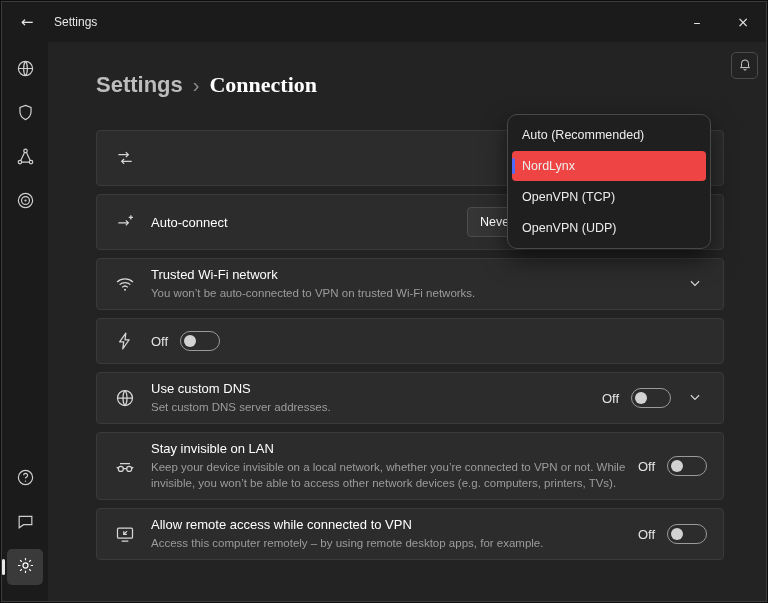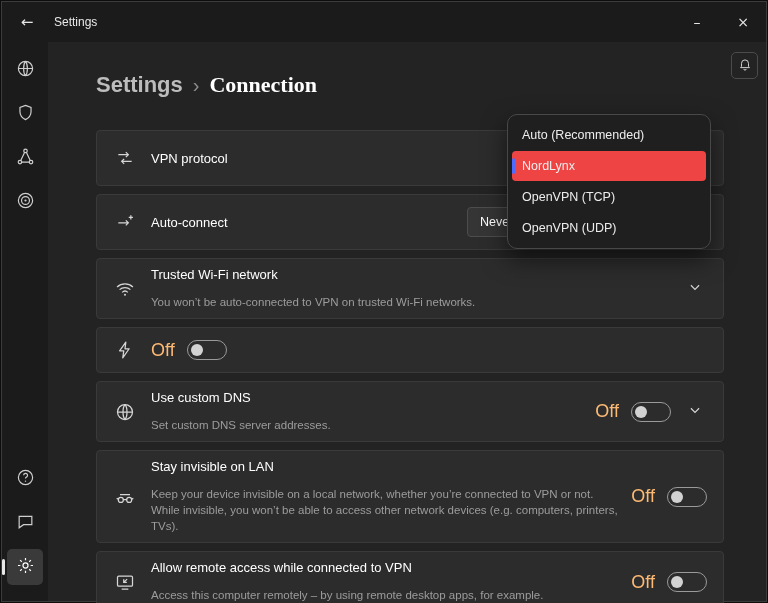--- a/index.html
+++ b/index.html
@@ -92,23 +92,23 @@
     min-height:46px;
   }
   .row.tall { min-height:56px; }
   .row-icon {
     flex:0 0 20px; width:20px; height:20px;
     color:#d6d6d6; margin:0 16px 0 2px;
   }
   .row-icon svg { width:20px; height:20px; display:block; }
   .row-text { flex:1; padding-right:12px; min-width:0; }
   .row-title { font-size:13px; color:#ffffff; }
-  .row-desc { font-size:11.5px; color:#9c9c9c; margin-top:12px; line-height:1.4; }
+  .row-desc { font-size:11.5px; color:#9c9c9c; margin-top:3px; line-height:1.4; }
   .row-controls { display:flex; align-items:center; gap:12px; flex:0 0 auto; }
-  .toggle-label { font-size:18px; color:#fdba74;text-align:right; }
+  .toggle-label { font-size:13px; color:#e5e5e5;text-align:right; }
   .toggle {
     width:40px; height:20px; position:relative;
     background:transparent; border:1px solid #9a9a9a; border-radius:10px;
     cursor:pointer; flex:0 0 40px;
   }
   .knob {
     position:absolute; left:3px; top:3px;
     width:12px; height:12px; border-radius:50%;
     background:#d2d2d2;
   }
@@ -245,23 +245,20 @@
 
       <div class="rows">
 
         <div class="row tall">
           <span class="row-icon">
             <svg viewBox="0 0 24 24" fill="none" stroke="currentColor" stroke-width="1.5">
               <path d="M4 8h12M13 5l3 3-3 3"></path>
               <path d="M20 16H8M11 13l-3 3 3 3"></path>
             </svg>
           </span>
-          <div class="row-text">
-            <div class="row-title">VPN protocol</div>
-          </div>
           <div class="row-controls"></div>
         </div>
 
         <div class="row tall">
           <span class="row-icon">
             <svg viewBox="0 0 24 24" fill="none" stroke="currentColor" stroke-width="1.5">
               <path d="M4 13h12M13 10l3 3-3 3"></path>
               <path d="M19 4v5M16.5 6.5h5"></path>
             </svg>
           </span>

